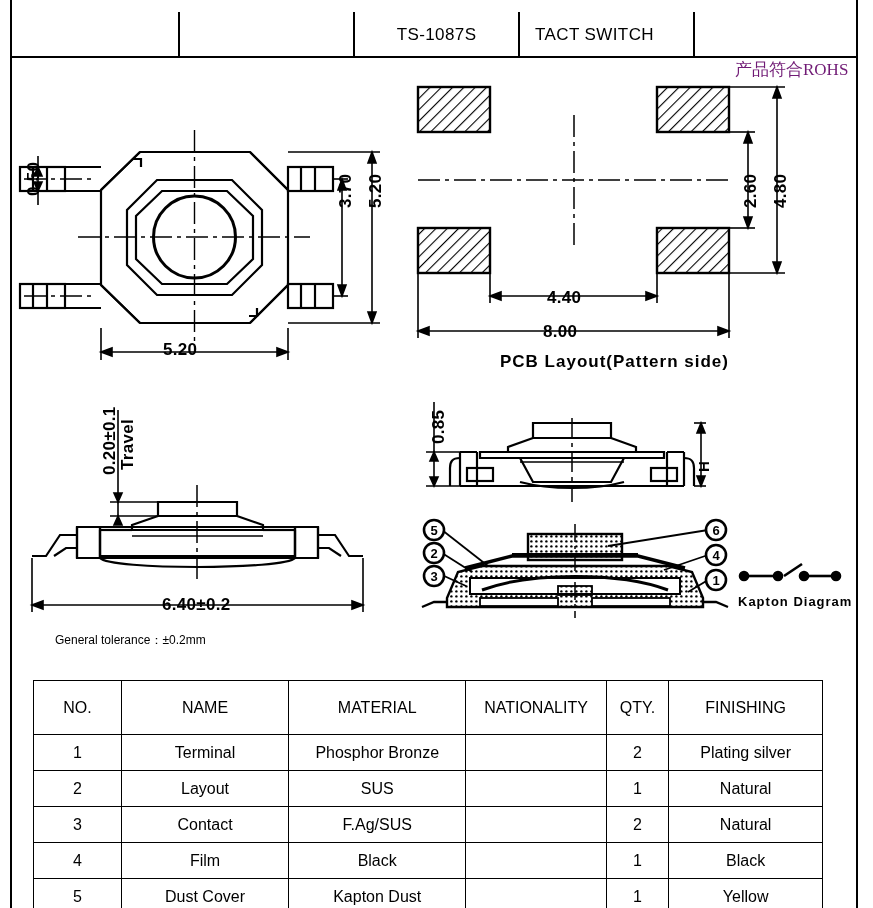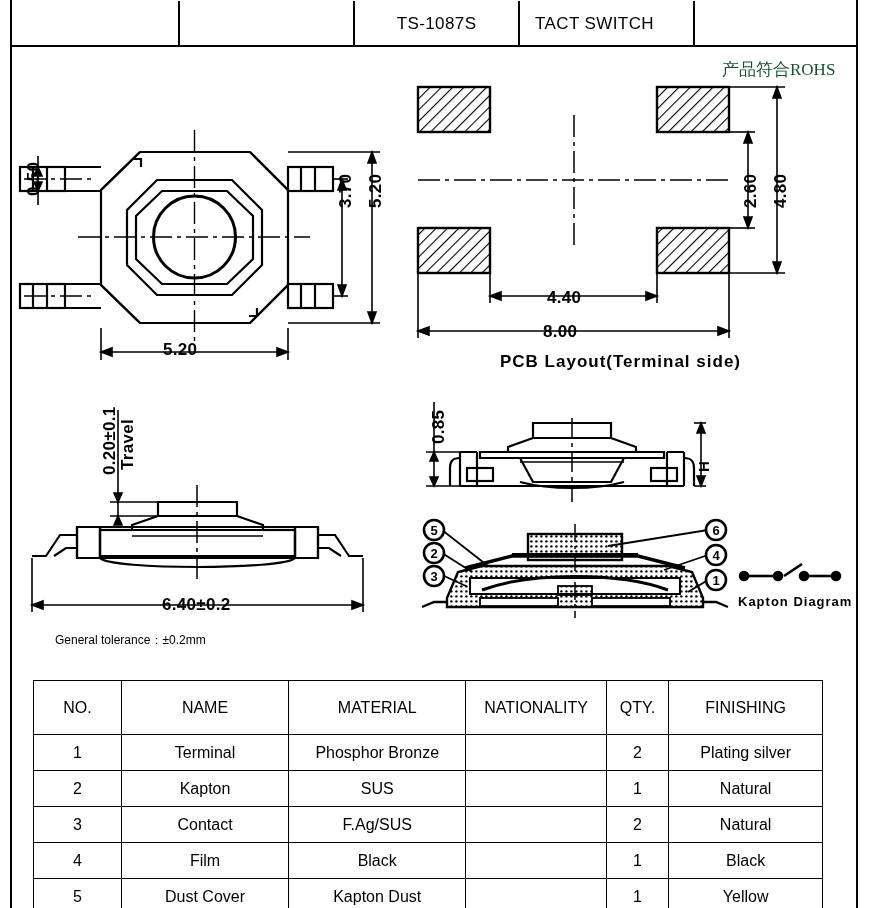--- a/index.html
+++ b/index.html
@@ -2,30 +2,30 @@
 <html><head>
 <meta charset="utf-8">
 <style>
   html,body{margin:0;padding:0;background:#fff;}
   body{width:873px;height:908px;position:relative;font-family:"Liberation Sans",sans-serif;color:#000;overflow:hidden;}
   .sheet{position:absolute;left:0;top:0;width:873px;height:908px;}
   
   .frame-left{position:absolute;left:10px;top:0;width:2px;height:908px;background:#000;}
   .frame-right{position:absolute;left:856px;top:0;width:2px;height:908px;background:#000;}
   
-  .hdr{position:absolute;left:10px;top:1px;width:848px;height:46px;}
+  .hdr{position:absolute;left:10px;top:12px;width:848px;height:46px;}
   .hdr-bot{position:absolute;left:0;top:44px;width:848px;height:2px;background:#000;}
   .hdr-div{position:absolute;top:0;width:2px;height:45px;background:#000;}
   .hdr-cell{position:absolute;top:0;height:45px;display:flex;align-items:center;justify-content:center;
             font-size:17px;letter-spacing:.4px;white-space:nowrap;}
   
   .lbl{position:absolute;white-space:nowrap;font-size:17px;font-weight:bold;letter-spacing:.3px;}
   .lbl-v{position:absolute;white-space:nowrap;font-size:17px;font-weight:bold;
          transform-origin:0 0;transform:rotate(-90deg);letter-spacing:.3px;}
-  .rohs{position:absolute;color:#14532d;font-family:"Liberation Serif",serif;font-size:17px;white-space:nowrap;}
+  .rohs{position:absolute;color:#701a75;font-family:"Liberation Serif",serif;font-size:17px;white-space:nowrap;margin-left:13px;}
   .cap{position:absolute;white-space:nowrap;font-size:17px;font-weight:bold;letter-spacing:1px;}
   .note{position:absolute;white-space:nowrap;font-size:12px;}
   
   .bom{position:absolute;left:33px;top:668px;width:790px;border-collapse:collapse;margin-top:12px;}
   .bom td,.bom th{border:1px solid #000;text-align:center;font-weight:normal;font-size:16px;padding:0;}
   .bom tr{height:36px;}
   .bom tr.head{height:54px;}
   .bom .c-no{width:88px;}
   .bom .c-name{width:168px;}
   .bom .c-mat{width:178px;}
@@ -188,21 +188,21 @@
       <line x1="329" y1="213" x2="329" y2="278"></line>
       <line x1="18" y1="271" x2="329" y2="271"></line>
       <path d="M18 271 L29 267 L29 275 Z"></path>
       <path d="M329 271 L318 267 L318 275 Z"></path>
     </g>
   </svg>
   <div class="lbl-v" style="left:741px;top:208px;">2.60</div>
   <div class="lbl-v" style="left:771px;top:208px;">4.80</div>
   <div class="lbl" style="left:547px;top:288px;">4.40</div>
   <div class="lbl" style="left:543px;top:322px;">8.00</div>
-  <div class="cap" style="left:500px;top:352px;">PCB  Layout(Terminal  side)</div>
+  <div class="cap" style="left:500px;top:352px;">PCB  Layout(Pattern  side)</div>
 
   <svg width="360" height="250" style="left:40px;top:390px">
     <g fill="none" stroke="#000" stroke-width="2.2" stroke-linejoin="miter">
 
       <path d="M118 112 L197 112 L197 126 L118 126 Z"></path>
 
       <path d="M118 126 L92 135 L92 140 L223 140 L223 135 L197 126"></path>
       <path d="M92 140 L60 140"></path>
       <path d="M223 140 L255 140"></path>
 
@@ -392,21 +392,21 @@
       <tr>
         <td>1</td>
         <td>Terminal</td>
         <td>Phosphor Bronze</td>
         <td></td>
         <td>2</td>
         <td>Plating silver</td>
       </tr>
       <tr>
         <td>2</td>
-        <td>Kapton</td>
+        <td>Layout</td>
         <td>SUS</td>
         <td></td>
         <td>1</td>
         <td>Natural</td>
       </tr>
       <tr>
         <td>3</td>
         <td>Contact</td>
         <td>F.Ag/SUS</td>
         <td></td>

